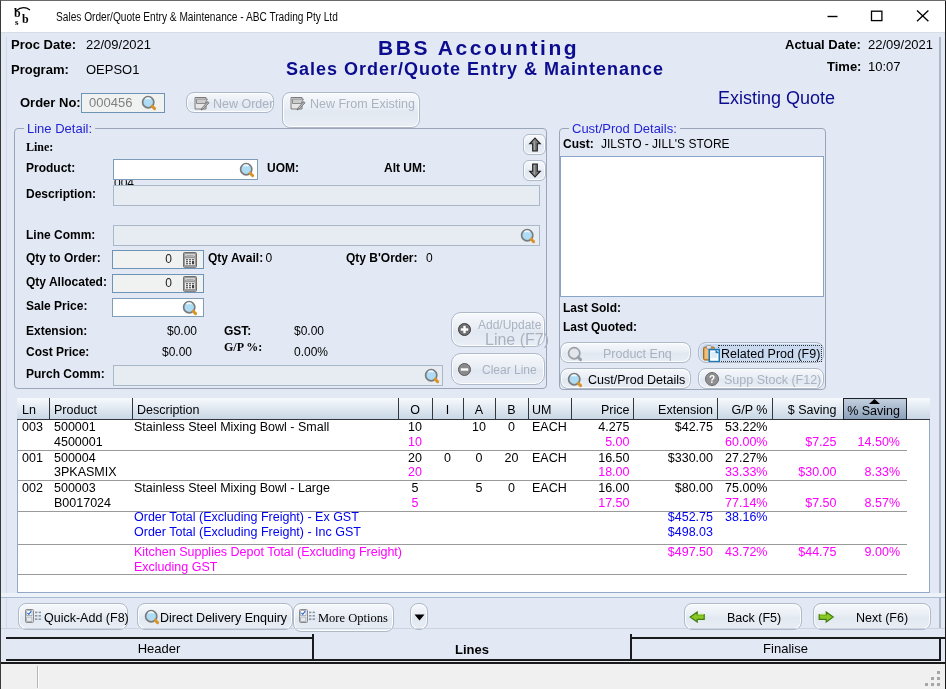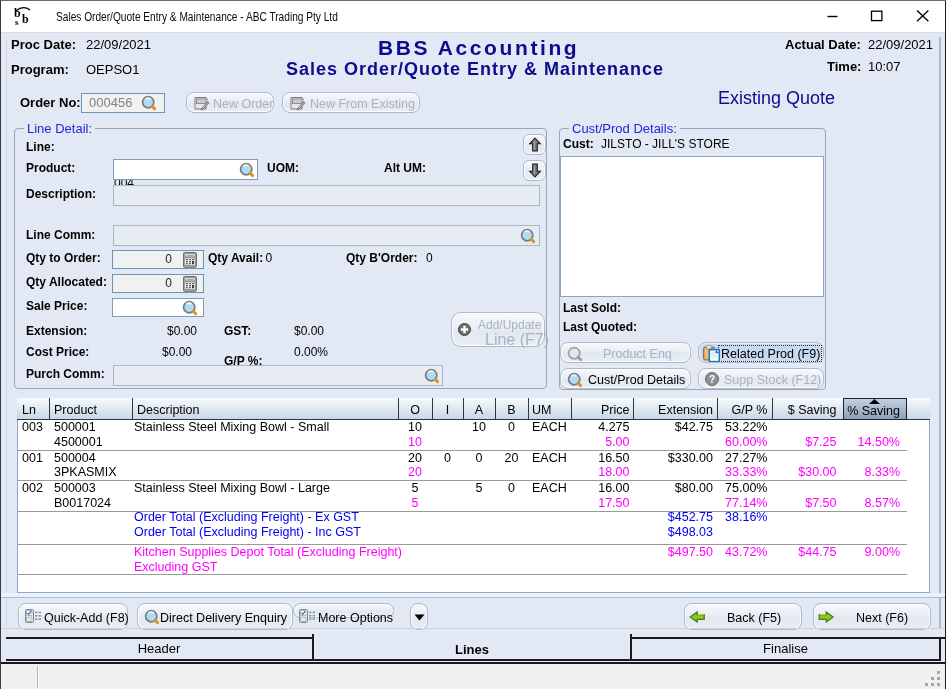--- a/index.html
+++ b/index.html
@@ -157,31 +157,31 @@
   <div class="inp-dis" style="left:80px;top:92px;width:84px;height:20px;font-size:13px;line-height:18px;padding-left:7px;">000456</div>
   <svg class="abs" style="left:140px;top:94px;" width="16" height="16" viewBox="0 0 16 16">
       <use href="#mag"></use>
     </svg>
   <div class="btn btn-dis" style="left:185px;top:91px;width:88px;height:21px;">
       <span style="position:absolute;left:26px;top:4.5px;font-size:12.5px;">New Order</span>
     <svg style="position:absolute;left:7px;top:2.5px;" width="16" height="16" viewBox="0 0 16 16">
         <use href="#newdoc"></use>
       </svg>
     </div>
-  <div class="btn btn-dis" style="left:281px;top:91px;width:138px;height:21px;">
+  <div class="btn btn-dis" style="left:281px;top:91px;width:138px;height:36px;">
       <span style="position:absolute;left:27px;top:4.5px;font-size:12.5px;">New From Existing</span>
     <svg style="position:absolute;left:7px;top:2.5px;" width="16" height="16" viewBox="0 0 16 16">
         <use href="#newdoc"></use>
       </svg>
     </div>
 
   <div class="fs" style="left:13px;top:127px;width:533px;height:261px;">
     <div class="legend">Line Detail:</div>
   </div>
-  <div class="abs b12" style="left:25px;top:140px;">Line:</div>
+  <div class="abs b12" style="left:25px;top:140px;font-family:Liberation Serif, serif;">Line:</div>
   <div class="abs r12" style="left:113px;top:140px;margin-top:36px;">004</div>
   <div class="abs b12" style="left:25px;top:161px;">Product:</div>
   <div class="inp" style="left:112px;top:158px;width:145px;height:21px;"></div>
   <svg class="abs" style="left:238px;top:160.5px;" width="16" height="16" viewBox="0 0 16 16">
       <use href="#mag"></use>
     </svg>
   <div class="abs b12" style="left:266px;top:161px;">UOM:</div>
   <div class="abs b12" style="left:383px;top:161px;">Alt UM:</div>
   <div class="abs b12" style="left:25px;top:186.5px;">Description:</div>
   <div class="inp-soft" style="left:112px;top:184px;width:427px;height:21px;"></div>
@@ -208,21 +208,21 @@
   <div class="inp" style="left:111px;top:297px;width:92px;height:19px;"></div>
   <svg class="abs" style="left:181px;top:298.5px;" width="16" height="16" viewBox="0 0 16 16">
       <use href="#mag"></use>
     </svg>
   <div class="abs b12" style="left:25px;top:324px;">Extension:</div>
   <div class="abs r12" style="left:166px;top:324px;">$0.00</div>
   <div class="abs b12" style="left:223px;top:324px;">GST:</div>
   <div class="abs r12" style="left:293px;top:324px;">$0.00</div>
   <div class="abs b12" style="left:25px;top:344.5px;">Cost Price:</div>
   <div class="abs r12" style="left:161px;top:344.5px;">$0.00</div>
-  <div class="abs b12" style="left:223px;top:354px;">G/P %:</div>
+  <div class="abs b12" style="left:223px;top:340px;font-family:Liberation Serif, serif;">G/P %:</div>
   <div class="abs r12" style="left:293px;top:344.5px;">0.00%</div>
   <div class="abs b12" style="left:25px;top:367px;">Purch Comm:</div>
   <div class="inp-soft" style="left:112px;top:364px;width:330px;height:21px;"></div>
   <svg class="abs" style="left:423px;top:366.5px;" width="16" height="16" viewBox="0 0 16 16">
       <use href="#mag"></use>
     </svg>
 
   <div class="btn" style="left:522px;top:132.5px;width:23px;height:21px;border-radius:6px;">
     <svg style="position:absolute;left:4px;top:2.5px;" width="14" height="15" viewBox="0 0 14 15">
         <use href="#uparr"></use>
@@ -232,20 +232,26 @@
     <svg style="position:absolute;left:4px;top:2.5px;" width="14" height="15" viewBox="0 0 14 15">
         <use href="#dnarr"></use>
       </svg>
     </div>
 
   <div class="btn btn-dis" style="left:450px;top:311px;width:94px;height:35px;border-radius:10px;">
     <span style="position:absolute;left:26px;top:6px;font-size:12px;">Add/Update</span>
     <span style="position:absolute;left:33px;top:19.5px;font-size:16px;">Line (F7)</span>
     <svg style="position:absolute;left:6px;top:10px;" width="13" height="13" viewBox="0 0 13 13">
         <use href="#pluscirc"></use>
+      </svg>
+    </div>
+  <div class="btn btn-dis" style="left:450px;top:352px;width:94px;height:32px;border-radius:10px;">
+    <span style="position:absolute;left:30px;top:10px;font-size:12px;">Clear Line</span>
+    <svg style="position:absolute;left:6px;top:9px;" width="13" height="13" viewBox="0 0 13 13">
+        <use href="#minuscirc"></use>
       </svg>
     </div>
 
   <div class="fs" style="left:558px;top:127px;width:267px;height:262px;">
     <div class="legend">Cust/Prod Details:</div>
   </div>
   <div class="abs b12" style="left:562px;top:137px;">Cust:</div>
   <div class="abs r12" style="left:600px;top:137px;">JILSTO - JILL'S STORE</div>
   <div class="inp" style="left:559px;top:155px;width:264px;height:141px;border-color:#8aa4c8;"></div>
   <div class="abs b12" style="left:562px;top:301px;">Last Sold:</div>
@@ -366,21 +372,21 @@
     <svg style="position:absolute;left:6px;top:5px;" width="17" height="15" viewBox="0 0 17 15">
         <use href="#form"></use>
       </svg>
     </div>
   <div class="btn" style="left:136px;top:602px;width:156px;height:27px;">
       <span style="position:absolute;left:22px;top:7.5px;font-size:12.5px;">Direct Delivery Enquiry</span>
     <svg style="position:absolute;left:6px;top:5px;" width="16" height="16" viewBox="0 0 16 16">
         <use href="#mag"></use>
       </svg>
     </div>
-  <div class="btn" style="left:292px;top:602px;width:101px;height:15px;">
+  <div class="btn" style="left:292px;top:602px;width:101px;height:29px;font-family:Liberation Serif, serif;">
       <span style="position:absolute;left:24px;top:7.5px;font-size:12.5px;">More Options</span>
     <svg style="position:absolute;left:5px;top:5px;" width="17" height="15" viewBox="0 0 17 15">
         <use href="#form"></use>
       </svg>
     </div>
   <div class="btn" style="left:409px;top:602px;width:18px;height:27px;">
       <svg style="position:absolute;left:3px;top:10px;" width="11" height="7" viewBox="0 0 11 7">
         <path d="M0.5 0.5 L10.5 0.5 L5.5 6.5 Z" fill="#000"></path>
       </svg>
     </div>

